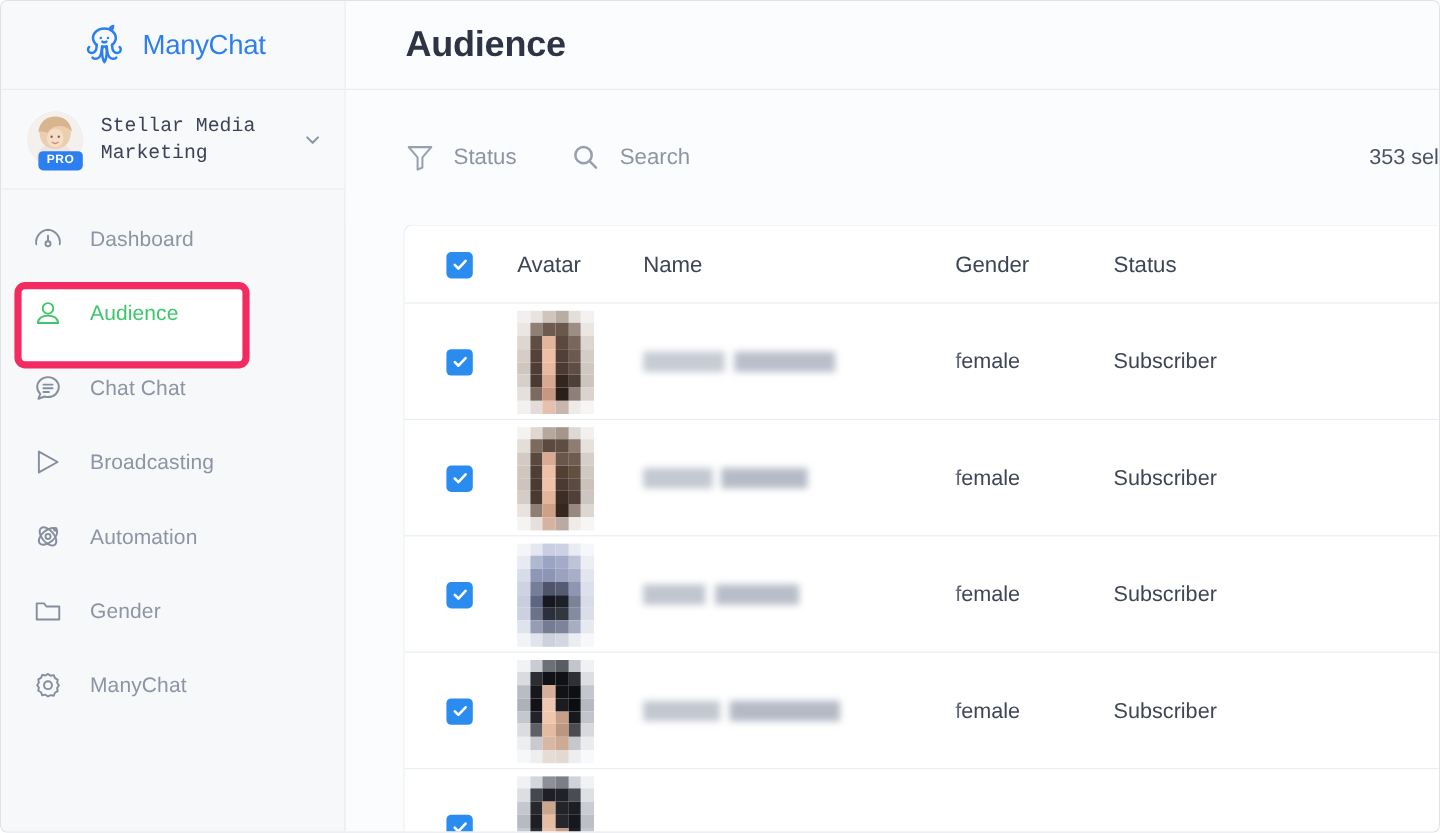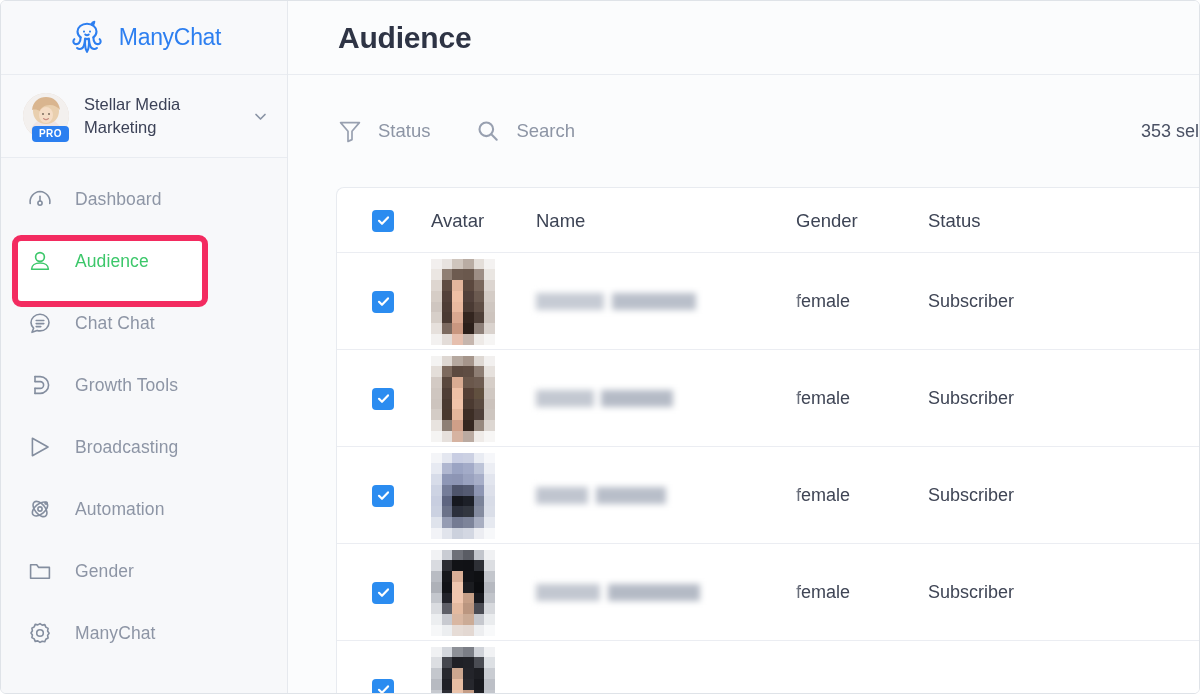--- a/index.html
+++ b/index.html
@@ -82,20 +82,21 @@
     letter-spacing: 0.4px;
     padding: 2px 7px 2px 7px;
     border-radius: 4px;
     line-height: 12px;
   }
   .account-name {
     flex: 1 1 auto;
     font-size: 16.5px;
     color: #3c4257;
     line-height: 23px;
+    font-family: Liberation Mono, monospace;
   }
   .chevron {
     flex: 0 0 auto;
     color: #8a94a6;
     font-size: 15px;
     line-height: 0;
   }
 
   .nav { padding-top: 10px; }
 
@@ -356,30 +357,20 @@
       <div class="nav-item">
         <span class="nav-icon">
           <svg viewBox="0 0 26 26" fill="none" stroke="currentColor" stroke-width="1.6" stroke-linecap="round" stroke-linejoin="round">
             <path d="M22 12.6c0 4.6-4 8.3-9 8.3-1 0-2-.2-2.9-.5L5 22.3l1.6-4.1A8 8 0 0 1 4 12.6c0-4.6 4-8.3 9-8.3s9 3.7 9 8.3z"></path>
             <path d="M9.2 10.5h7.6M9.2 13.6h7.6M9.2 16.6h4.6"></path>
           </svg>
         </span>
         <span class="nav-label">Chat Chat</span>
       </div>
 
-      <div class="nav-item">
-        <span class="nav-icon">
-          <svg viewBox="0 0 26 26" fill="none" stroke="currentColor" stroke-width="1.6" stroke-linecap="round" stroke-linejoin="round">
-            <path d="M8 4.6h5.2a8.4 8.4 0 0 1 0 16.8H8"></path>
-            <path d="M8 9.6h5.2a3.4 3.4 0 0 1 0 6.8H8"></path>
-            <path d="M8 4.6v5M8 16.4v5"></path>
-          </svg>
-        </span>
-        <span class="nav-label">Growth Tools</span>
-      </div>
 
       <div class="nav-item">
         <span class="nav-icon">
           <svg viewBox="0 0 26 26" fill="none" stroke="currentColor" stroke-width="1.6" stroke-linecap="round" stroke-linejoin="round">
             <path d="M5.4 4.3L21 13 5.4 21.7z"></path>
           </svg>
         </span>
         <span class="nav-label">Broadcasting</span>
       </div>
 

